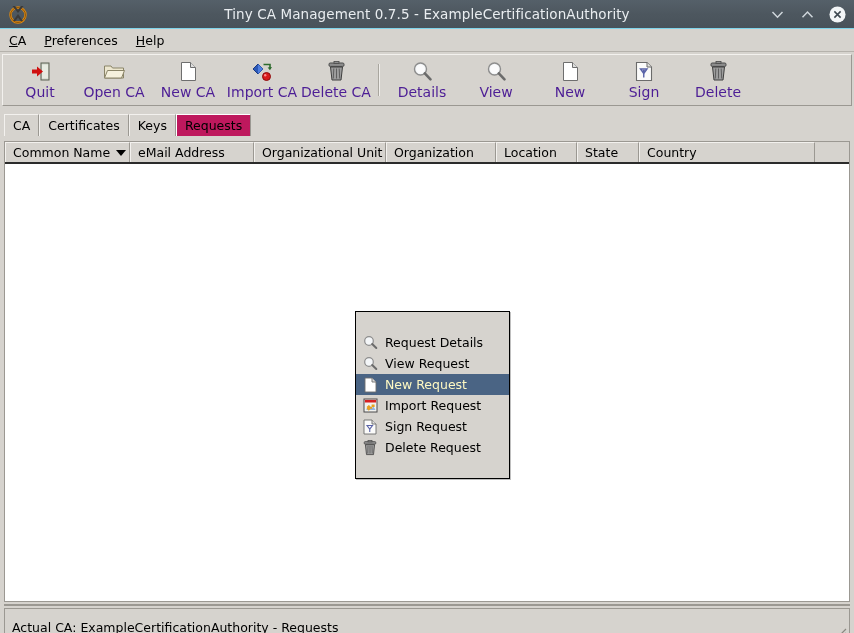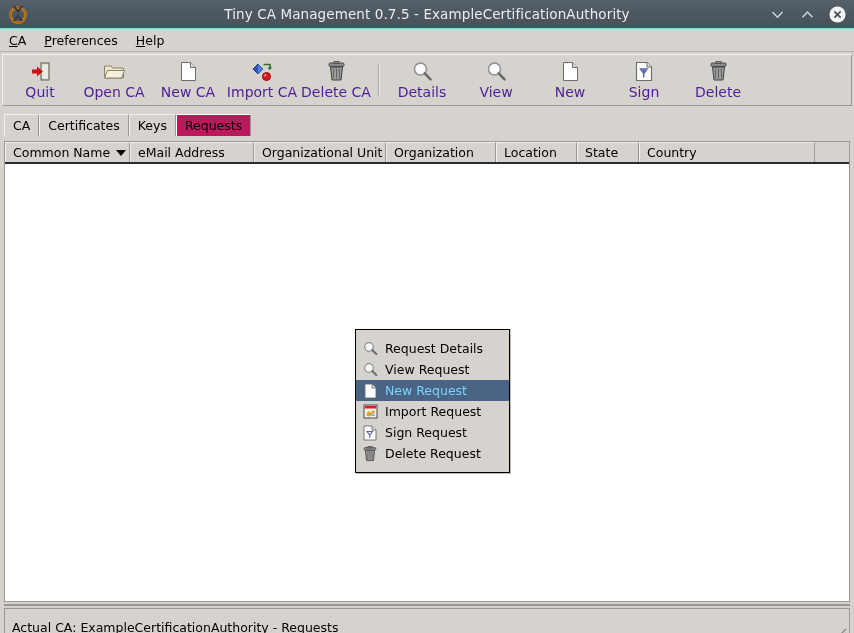--- a/index.html
+++ b/index.html
@@ -162,36 +162,35 @@
     border-top: 6px solid #000;
   }
   .listbody { background: #fff; height: 437px; }
 
   
   .ctxmenu {
     position: absolute; left: 355px; top: 311px;
     width: 155px;
     background: #d6d3ce;
     border: 1px solid #000;
-    padding: 8px 0;
+    padding: 20px 0;
     box-sizing: border-box;
     box-shadow: 1px 1px 0 rgba(0,0,0,0.25);
-    margin-top: 18px;
   }
   .ctxitem {
     display: flex; align-items: center;
     height: 21px;
     padding: 0 6px;
     gap: 7px;
     font-size: 12.5px;
     color: #000;
     cursor: default;
     box-sizing: border-box;
   }
-  .ctxitem.sel { background: #4a6484; color: #7dd3fc; }
+  .ctxitem.sel { background: #4a6484; color: #fef9c3; }
   .ctxitem .ic { width: 16px; height: 16px; display:flex; align-items:center; justify-content:center; flex:none; }
 
   
   .statusbar {
     position: absolute; left: 4px; top: 608px;
     width: 846px; height: 38px;
     background: #d6d3ce;
     border: 1px solid #9b9892;
     border-top-color: #9b9892;
     display: flex; align-items: center;

